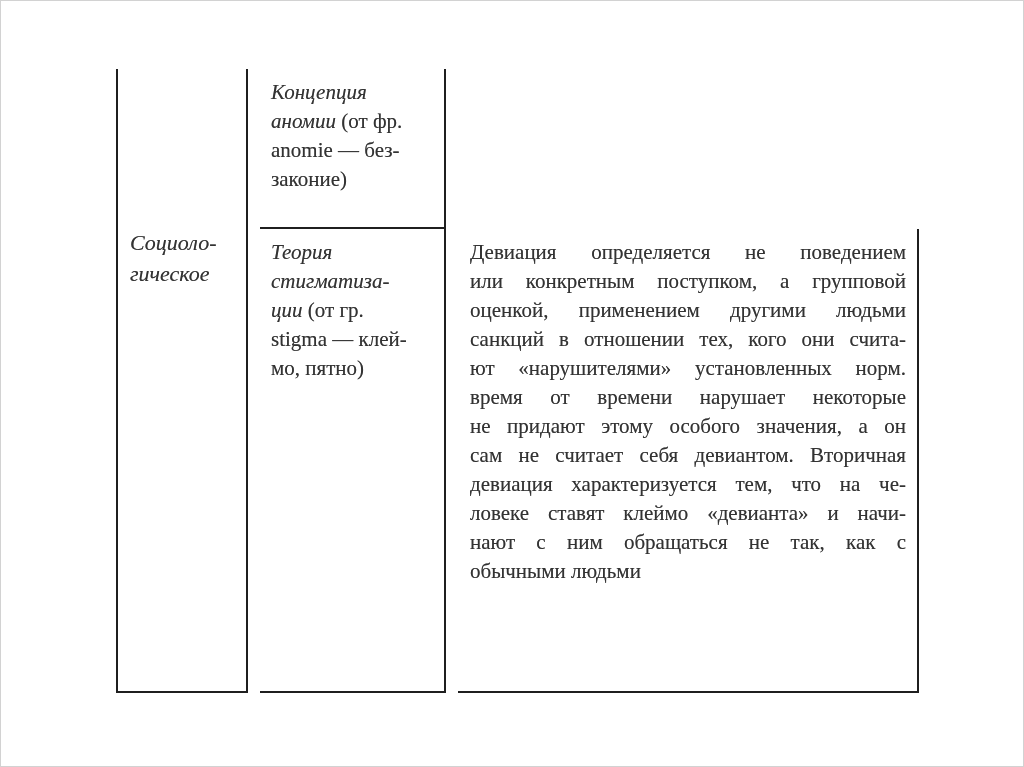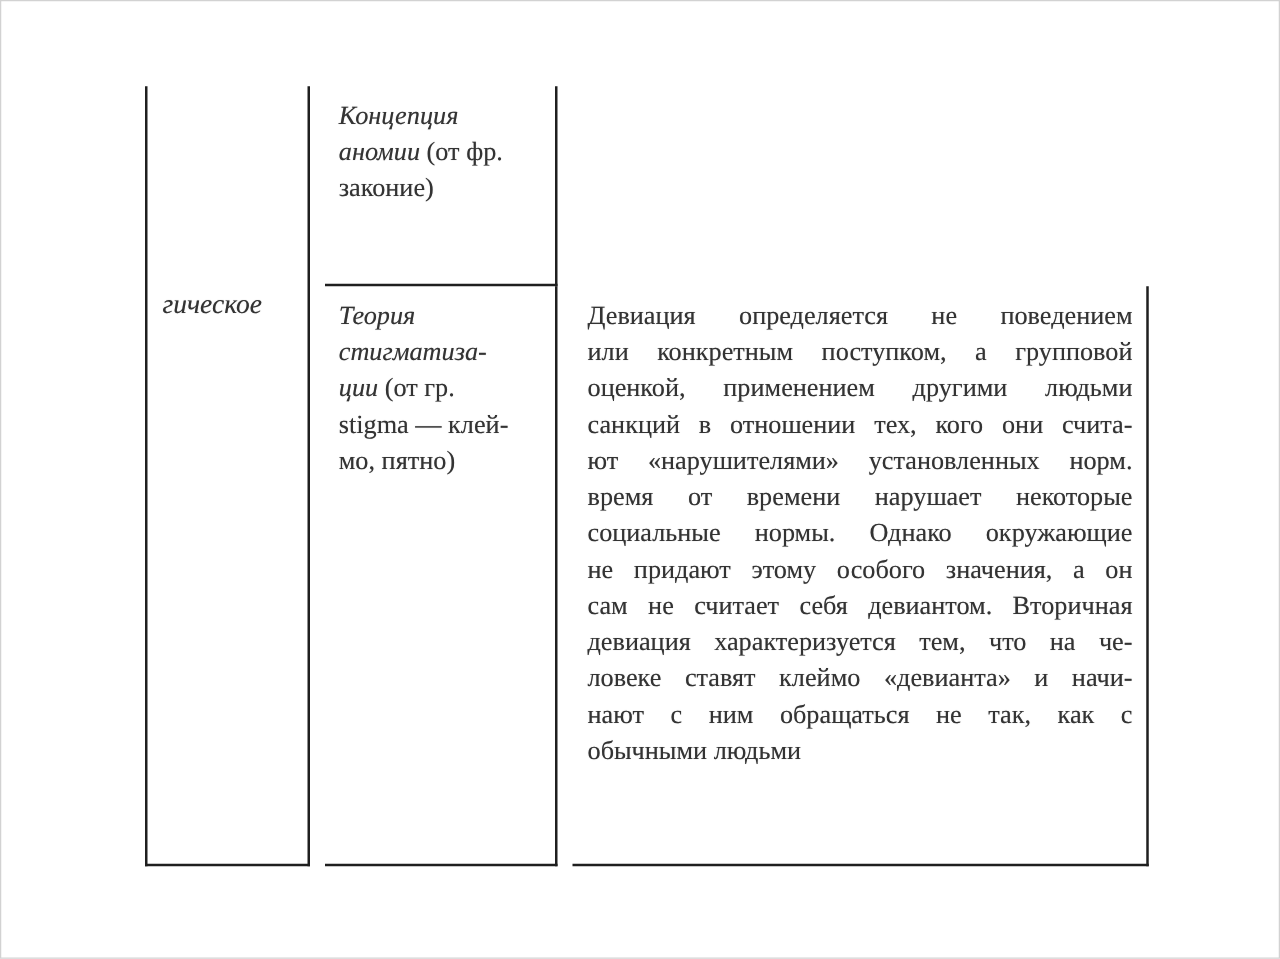--- a/index.html
+++ b/index.html
@@ -65,46 +65,47 @@
   }
   .jline-last { text-align-last: left; }
 </style>
 </head>
 <body>
 
 <div id="canvas">
   <div id="dev-table">
 
     <div class="cell cell-category b-left b-right b-bottom">
+        <div class="rline"><i>Социоло-</i></div>
         <div class="rline"><i>гическое</i></div>
       </div>
 
     <div class="cell cell-concept-1 concept b-right b-bottom">
         <div class="rline"><i>Концепция</i></div>
         <div class="rline"><i>аномии</i><span> (от фр.</span></div>
+        <div class="rline"><span>anomie — без-</span></div>
         <div class="rline"><span>законие)</span></div>
       </div>
 
 
     <div class="cell cell-concept-2 concept b-right b-bottom">
         <div class="rline"><i>Теория</i></div>
         <div class="rline"><i>стигматиза-</i></div>
         <div class="rline"><i>ции</i><span> (от гр.</span></div>
         <div class="rline"><span>stigma — клей-</span></div>
         <div class="rline"><span>мо, пятно)</span></div>
       </div>
 
     <div class="cell cell-desc-2 desc b-right b-bottom">
         <div class="jline">Девиация  определяется  не  поведением</div>
         <div class="jline">или конкретным поступком, а групповой</div>
         <div class="jline">оценкой,  применением  другими  людьми</div>
         <div class="jline">санкций в отношении тех, кого они счита-</div>
         <div class="jline">ют «нарушителями» установленных норм.</div>
         <div class="jline">время  от  времени  нарушает  некоторые</div>
-        <div class="jline">социальные  нормы.  Однако  окружающие</div>
         <div class="jline">не придают этому особого значения, а он</div>
         <div class="jline">сам не считает себя девиантом. Вторичная</div>
         <div class="jline">девиация характеризуется тем, что на че-</div>
         <div class="jline">ловеке ставят клеймо «девианта» и начи-</div>
         <div class="jline">нают  с  ним  обращаться  не  так,  как  с</div>
         <div class="jline jline-last">обычными людьми</div>
       </div>
 
   </div>
 </div>

